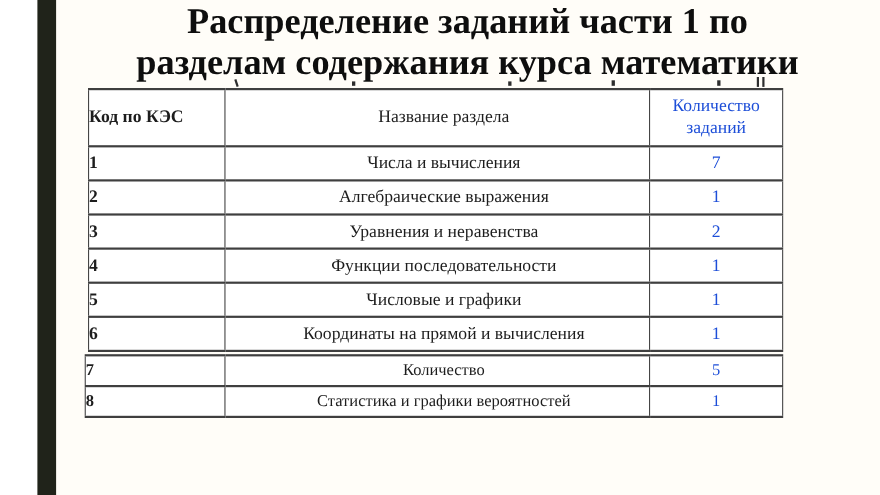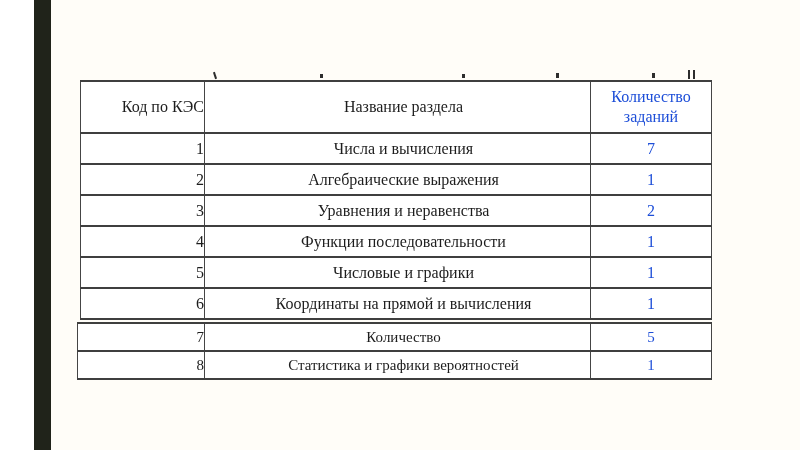--- a/index.html
+++ b/index.html
@@ -58,33 +58,37 @@
   }
   th {
     font-size: 16px;
     line-height: 1.25;
     height: 50px;
     text-align: center;
     vertical-align: middle;
   }
   .t1 td { height: 29px; font-size: 16px; vertical-align: middle; }
   .t2 td { height: 26px; font-size: 15px; vertical-align: middle; }
-  .c-code  { width: 123px; text-align: right; }
+  .c-code  { width: 123px; text-align: left; font-weight: bold; }
   .t2 .c-code { width: 126px; }
   .c-name  { width: 373px; text-align: center; padding-left: 12px; }
   .c-count { width: 120px; text-align: center; color: #1d4ed8; }
 </style>
 </head>
 <body>
 
 <div class="stage">
 
   <div class="left-strip"></div>
   <div class="accent-bar"></div>
 
+  <div class="title">
+    <div>Распределение заданий части 1 по</div>
+    <div>разделам содержания курса математики</div>
+  </div>
 
   <div class="frag" style="left:214px; top:72px; width:2px; height:7px; transform:rotate(-18deg);"></div>
   <div class="frag" style="left:320px; top:74px; width:3px; height:4px;"></div>
   <div class="frag" style="left:462px; top:74px; width:3px; height:4px;"></div>
   <div class="frag" style="left:556px; top:73px; width:3px; height:5px;"></div>
   <div class="frag" style="left:652px; top:73px; width:3px; height:5px;"></div>
   <div class="frag" style="left:688px; top:70px; width:2px; height:9px;"></div>
   <div class="frag" style="left:693px; top:70px; width:2px; height:9px;"></div>
 
   <table class="t1">

